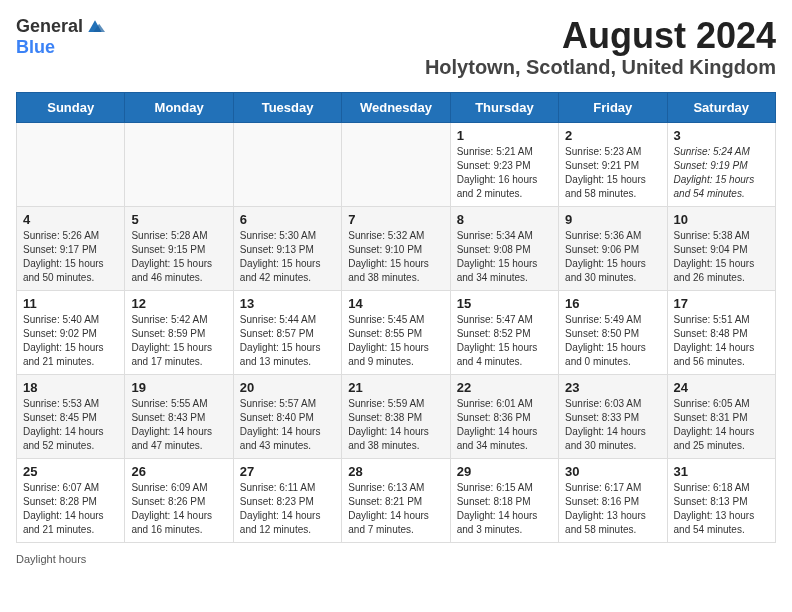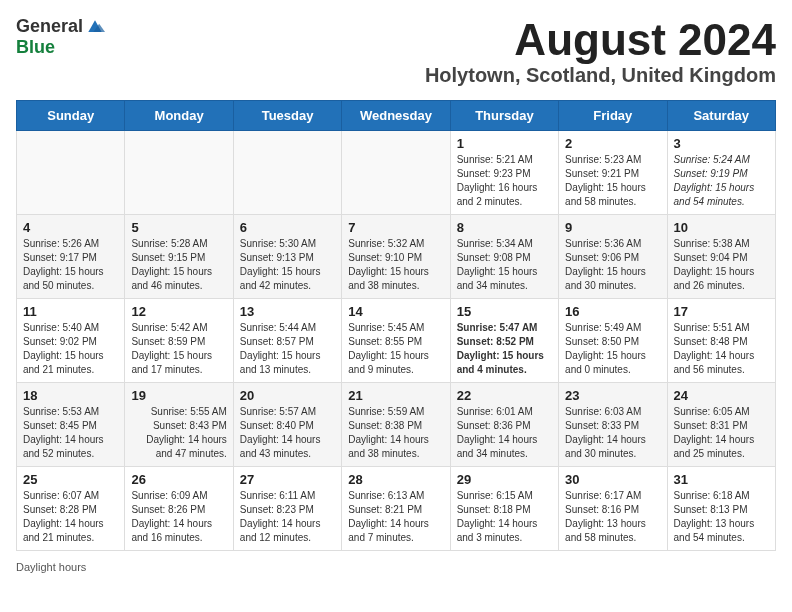--- a/index.html
+++ b/index.html
@@ -26,32 +26,32 @@
       align-items: flex-end;
     }
     .logo-general {
       font-size: 18px;
       font-weight: bold;
       color: #333;
     }
     .logo-blue {
       font-size: 18px;
       font-weight: bold;
-      color: #15803d;
+      color: #3b82f6;
     }
     .logo-icon {
       width: 20px;
       height: 20px;
       margin-left: 2px;
     }
     .title-block {
       text-align: right;
     }
     .month-year {
-      font-size: 44px;
+      font-size: 36px;
       font-weight: bold;
       color: #222;
       line-height: 1.1;
     }
     .location {
       font-size: 20px;
       color: #444;
       font-weight: bold;
     }
     .calendar {
@@ -241,21 +241,21 @@
         </td>
         <td>
           <span class="day-number">14</span>
           <div class="day-info" style="white-space: pre-line;">Sunrise: 5:45 AM
 Sunset: 8:55 PM
 Daylight: 15 hours
 and 9 minutes.</div>
         </td>
         <td>
           <span class="day-number">15</span>
-          <div class="day-info" style="white-space: pre-line; font-weight: bold;">Sunrise: 5:47 AM
+          <div class="day-info" style="white-space: pre-line;">Sunrise: 5:47 AM
 Sunset: 8:52 PM
 Daylight: 15 hours
 and 4 minutes.</div>
         </td>
         <td>
           <span class="day-number">16</span>
           <div class="day-info" style="white-space: pre-line;">Sunrise: 5:49 AM
 Sunset: 8:50 PM
 Daylight: 15 hours
 and 0 minutes.</div>
@@ -271,21 +271,21 @@
       <tr>
         <td>
           <span class="day-number">18</span>
           <div class="day-info" style="white-space: pre-line;">Sunrise: 5:53 AM
 Sunset: 8:45 PM
 Daylight: 14 hours
 and 52 minutes.</div>
         </td>
         <td>
           <span class="day-number">19</span>
-          <div class="day-info" style="white-space: pre-line; text-align: right;">Sunrise: 5:55 AM
+          <div class="day-info" style="white-space: pre-line;">Sunrise: 5:55 AM
 Sunset: 8:43 PM
 Daylight: 14 hours
 and 47 minutes.</div>
         </td>
         <td>
           <span class="day-number">20</span>
           <div class="day-info" style="white-space: pre-line;">Sunrise: 5:57 AM
 Sunset: 8:40 PM
 Daylight: 14 hours
 and 43 minutes.</div>

